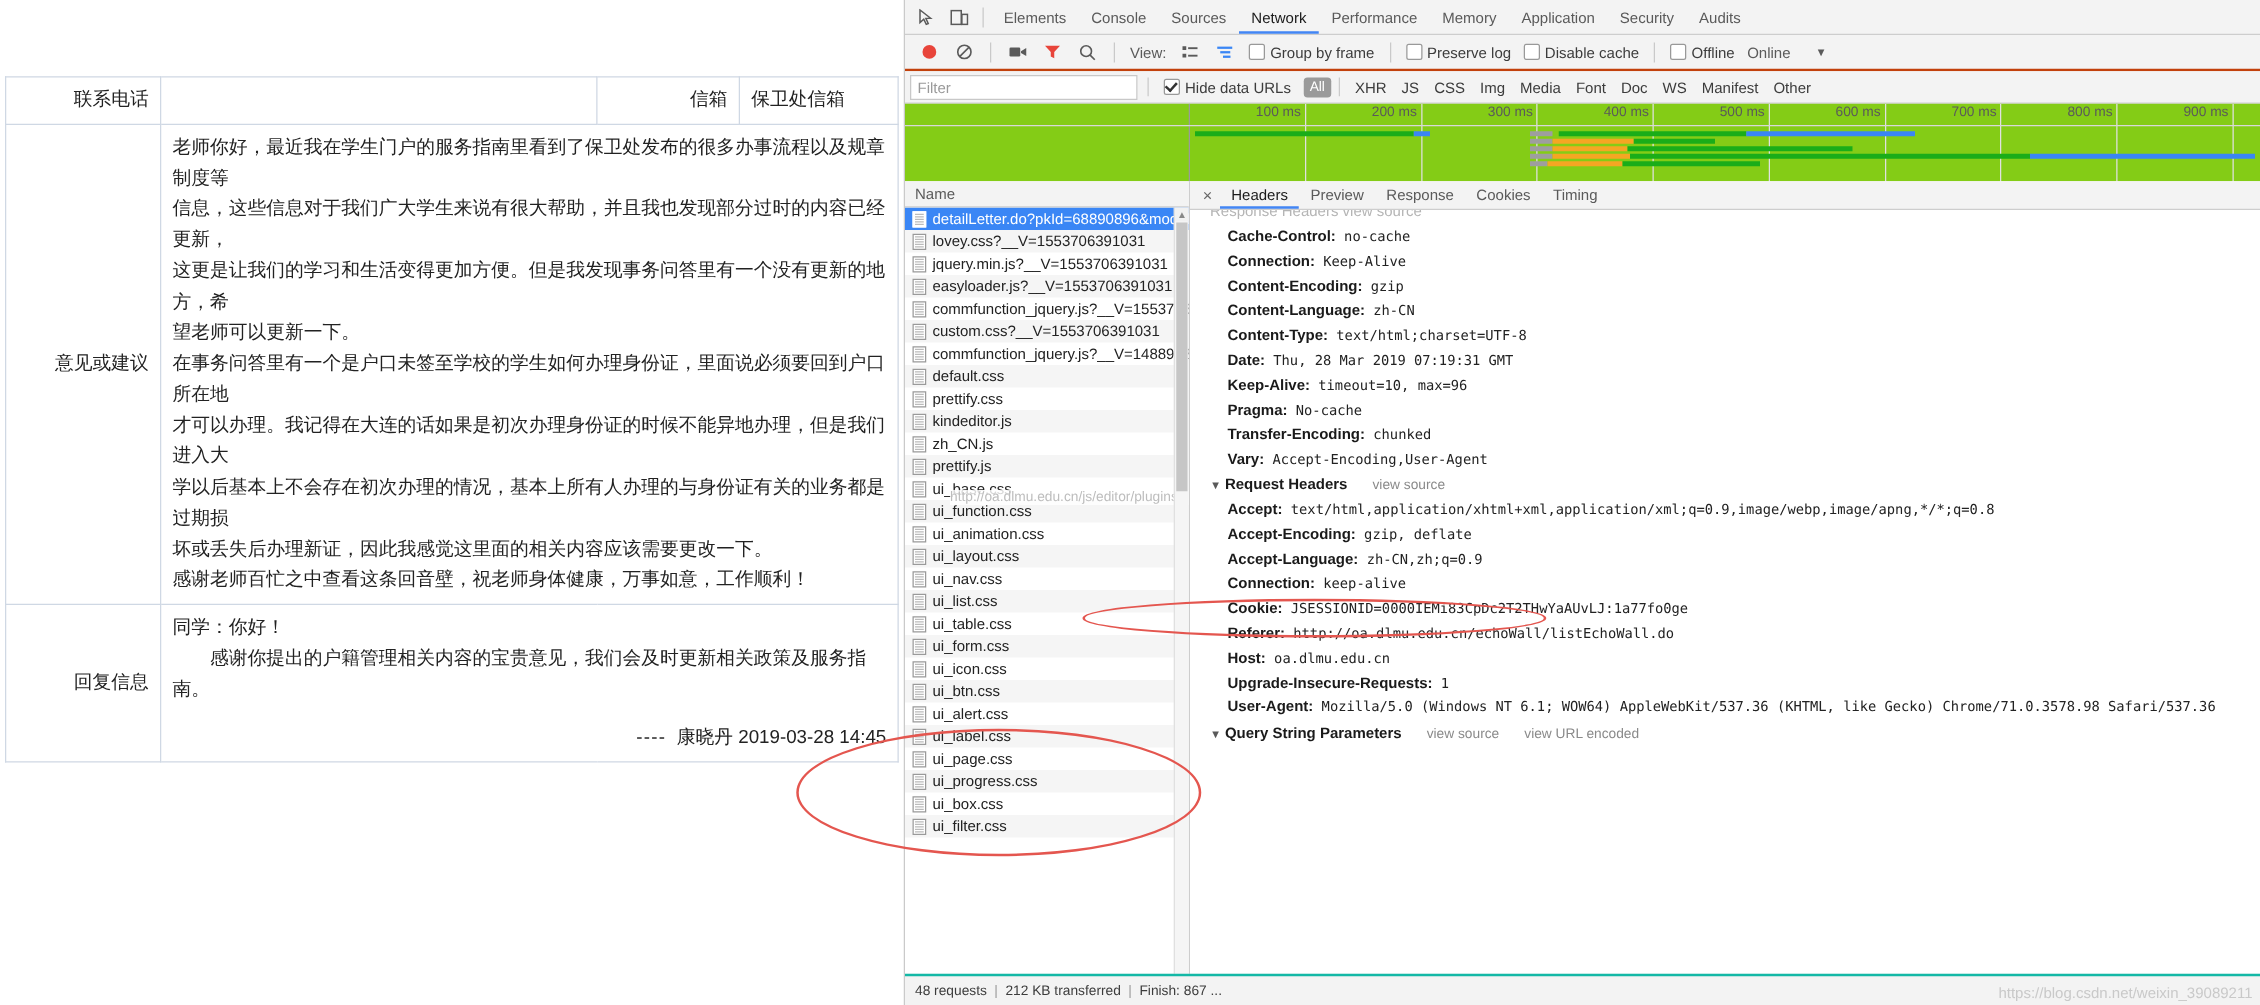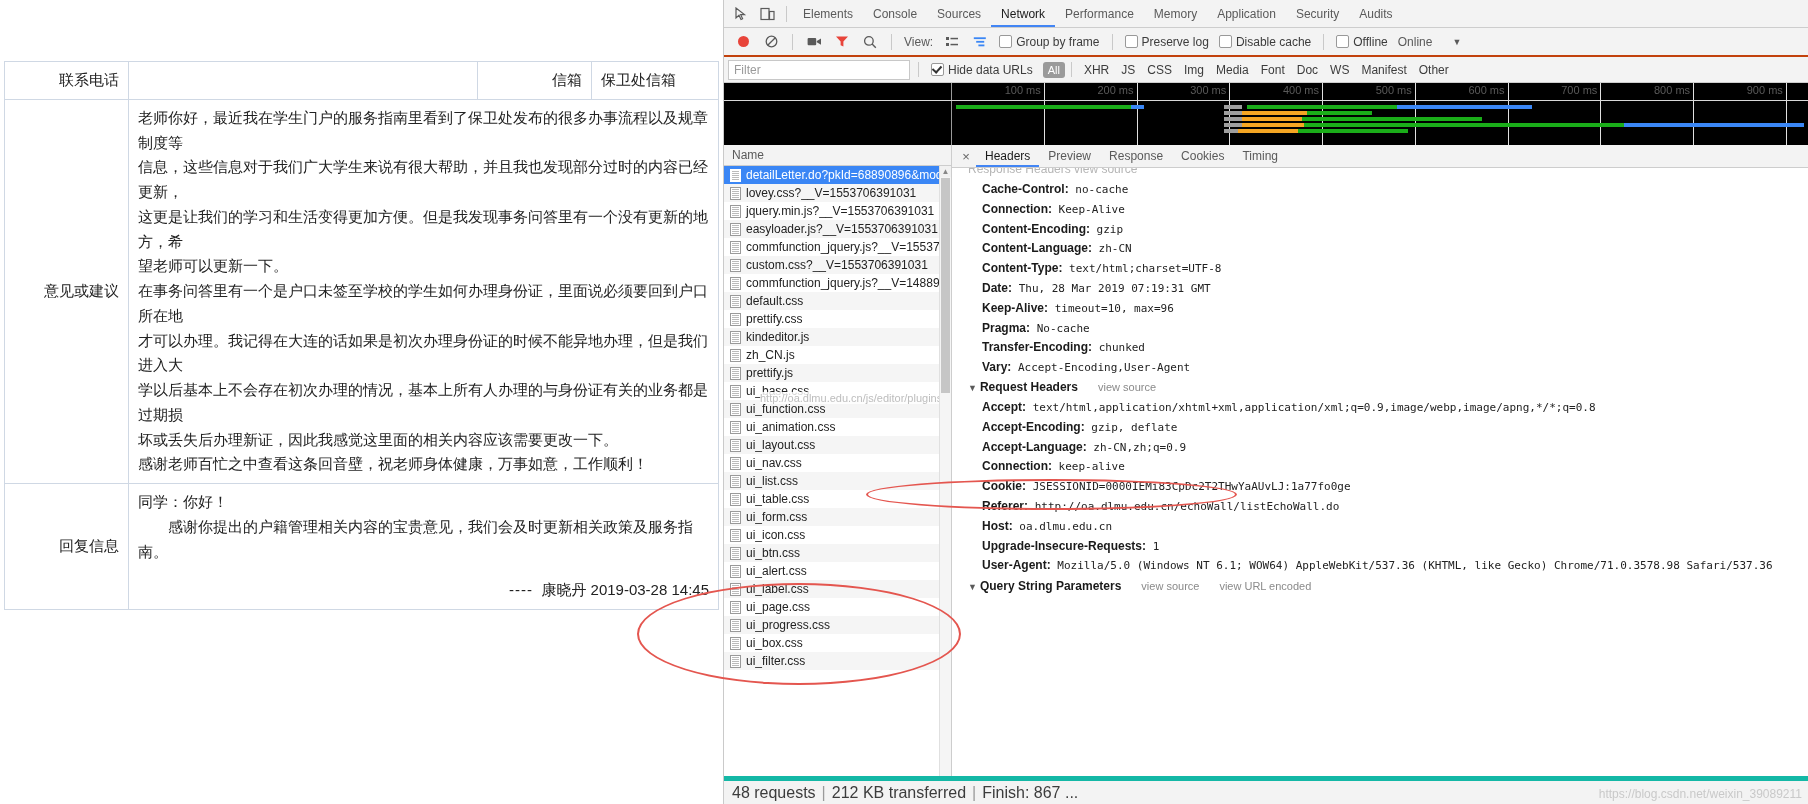--- a/index.html
+++ b/index.html
@@ -53,21 +53,21 @@
   
   .filter-row{height:25px;display:flex;align-items:center;background:#f3f3f3;
     border-bottom:1px solid #cdcdcd;padding-left:4px;gap:0;}
   .filter-input{width:170px;height:18px;border:1px solid #c8c8c8;background:#fff;
     font-size:12px;color:#9a9a9a;padding:0 5px;line-height:18px;}
   .fsep{width:1px;height:15px;background:#cacaca;margin:0 8px;}
   .pill{background:#9a9a9a;color:#fff;border-radius:3px;padding:1px 5px;font-size:11px;line-height:14px;}
   .ftype{color:#3c3c3c;margin:0 6px;cursor:pointer;}
 
   
-  .overview{height:66px;border-bottom:1px solid #cdcdcd;position:relative;background:#000000;overflow:hidden;}
+  .overview{height:66px;border-bottom:1px solid #cdcdcd;position:relative;background:#84cc16;overflow:hidden;}
   .ov-tick{position:absolute;top:0;height:66px;border-left:1px solid #e0e0e0;}
   .ov-tick span{position:absolute;right:4px;top:1px;font-size:11px;color:#5a5a5a;white-space:nowrap;}
   .ov-bar{position:absolute;height:4px;border-radius:0;}
   .ov-sep{position:absolute;left:0;top:17px;right:0;border-top:1px solid #d8d8d8;}
 
   
   .panes{position:absolute;left:0;top:145px;right:0;bottom:24px;display:flex;}
   .namecol{width:227px;border-right:1px solid #cdcdcd;display:flex;flex-direction:column;background:#fff;position:relative;}
   .namehdr{height:20px;line-height:20px;font-size:12px;color:#5a5a5a;padding-left:8px;
      background:#f3f3f3;border-bottom:1px solid #cdcdcd;}
@@ -102,21 +102,21 @@
   .sect{font-size:12px;line-height:19px;color:#1a1a1a;font-weight:bold;padding-left:2px;}
   .sect .tri{display:inline-block;font-size:9px;margin-right:3px;color:#5a5a5a;}
   .viewsrc{font-weight:normal;color:#8a8a8a;margin-left:20px;font-size:11px;cursor:pointer;}
   .partial{position:absolute;left:16px;top:-6px;font-size:12px;color:#b5b5b5;}
 
   
   .ellipse{position:absolute;border:2px solid #e4564f;border-radius:50%;pointer-events:none;}
 
   
   .statusbar{position:absolute;left:0;right:0;bottom:0;height:23px;background:#f3f3f3;
-    border-top:5px solid #14b8a6;display:flex;align-items:center;font-size:16px;color:#3c3c3c;padding-left:8px;gap:6px;}
+    border-top:2px solid #14b8a6;display:flex;align-items:center;font-size:11px;color:#3c3c3c;padding-left:8px;gap:6px;}
   .st-sep{color:#9a9a9a;}
   .watermark{position:absolute;right:6px;bottom:3px;font-size:12px;color:#c9c9c9;
      font-family:"Liberation Sans",sans-serif;}
 </style>
 </head>
 <body>
 
 <div class="root">
 
   <div class="page-pane">

